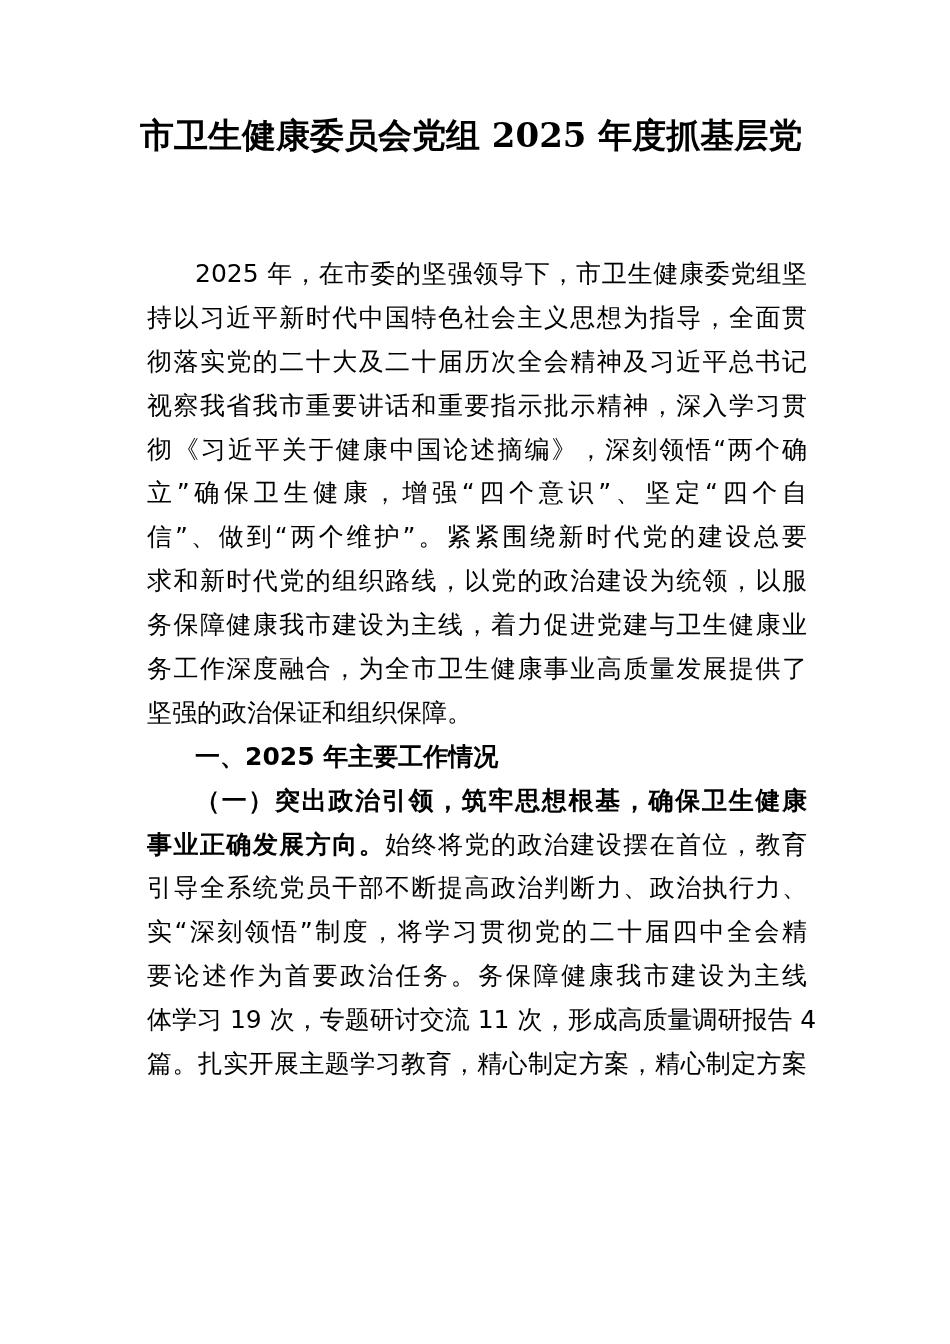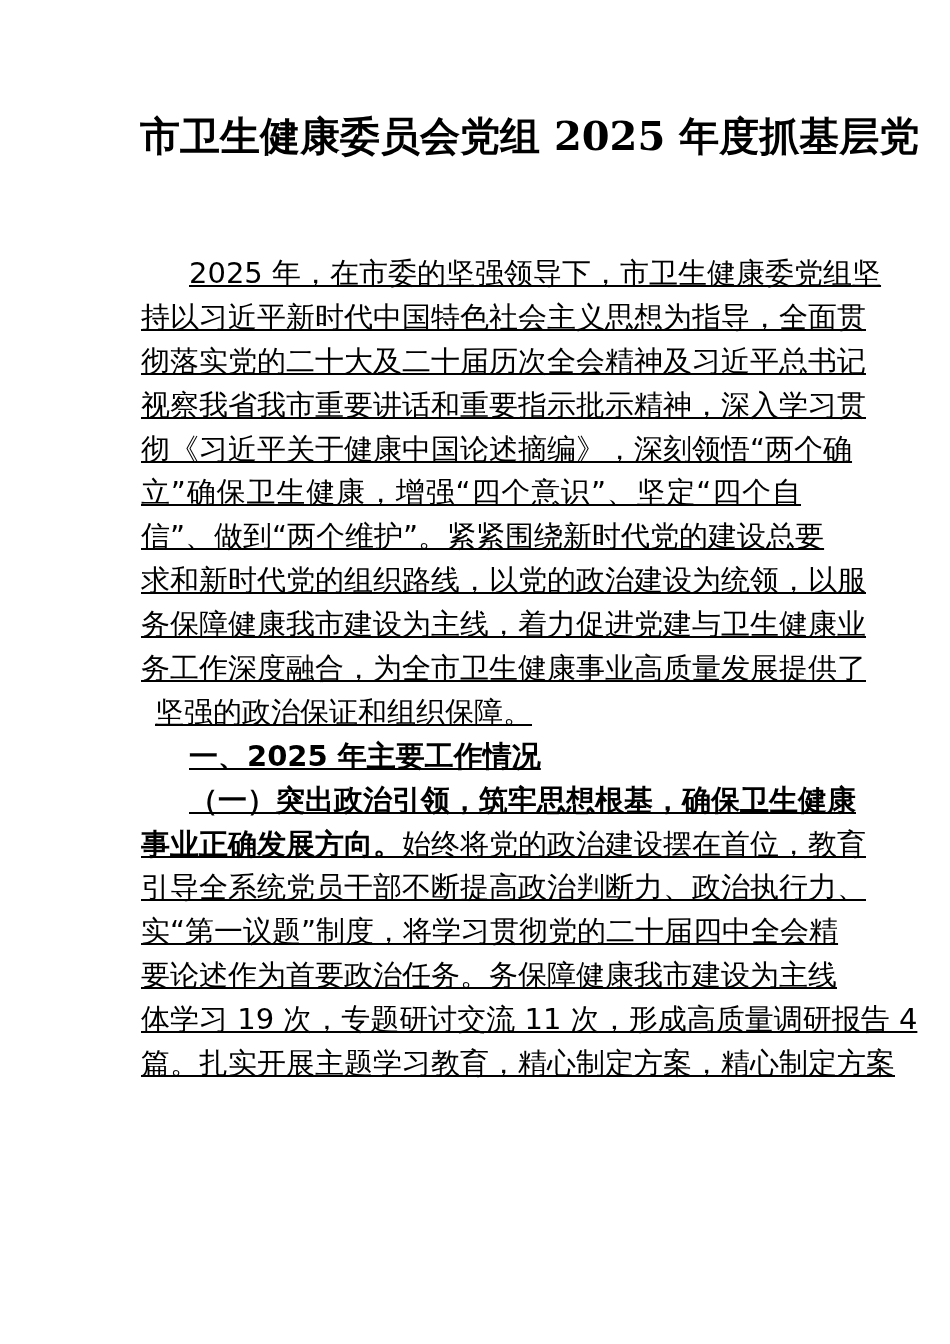--- a/index.html
+++ b/index.html
@@ -22,48 +22,46 @@
       height: 1344px;
       background: #ffffff;
     }
     .title {
       position: absolute;
       left: 140px;
       width: 670px;
       top: 113px;
       font-family: "DejaVu Serif", "Liberation Serif", serif;
       font-weight: bold;
-      font-size: 40px;
+      font-size: 34px;
       line-height: 45px;
       letter-spacing: 0px;
     }
     .title .line {
       display: block;
       white-space: nowrap;
     }
     .body-text {
       position: absolute;
-      left: 141px;
+      left: 147px;
       width: 660px;
       top: 252px;
       font-family: "DejaVu Sans", "Liberation Sans", sans-serif;
-      font-size: 29px;
+      font-size: 25px;
       line-height: 43.9px;
-      text-decoration: underline;
     }
     .body-text .line {
       display: block;
       white-space: nowrap;
       text-align: justify;
       text-align-last: justify;
       height: 43.9px;
     }
     .body-text .line.last {
       text-align-last: left;
-      margin-left: 14px;
     }
     .body-text .line.indent {
       padding-left: 48px;
     }
     .body-text .heading {
       font-family: "DejaVu Sans", "Liberation Sans", sans-serif;
       font-weight: bold;
       text-align-last: left;
       padding-left: 48px;
     }
@@ -94,20 +92,20 @@
       <span class="line">务工作深度融合，为全市卫生健康事业高质量发展提供了</span>
       <span class="line last">坚强的政治保证和组织保障。</span>
     </div>
 
     <span class="line heading">一、2025 年主要工作情况</span>
 
     <div>
       <span class="line indent bold">（一）突出政治引领，筑牢思想根基，确保卫生健康</span>
       <span class="line"><span class="bold">事业正确发展方向。</span><span>始终将党的政治建设摆在首位，教育</span></span>
       <span class="line">引导全系统党员干部不断提高政治判断力、政治执行力、</span>
-      <span class="line">实“第一议题”制度，将学习贯彻党的二十届四中全会精</span>
+      <span class="line">实“深刻领悟”制度，将学习贯彻党的二十届四中全会精</span>
       <span class="line">要论述作为首要政治任务。务保障健康我市建设为主线</span>
       <span class="line">体学习 19 次，专题研讨交流 11 次，形成高质量调研报告 4</span>
       <span class="line">篇。扎实开展主题学习教育，精心制定方案，精心制定方案</span>
     </div>
   </div>
 
 </div>
 
 </body></html>

